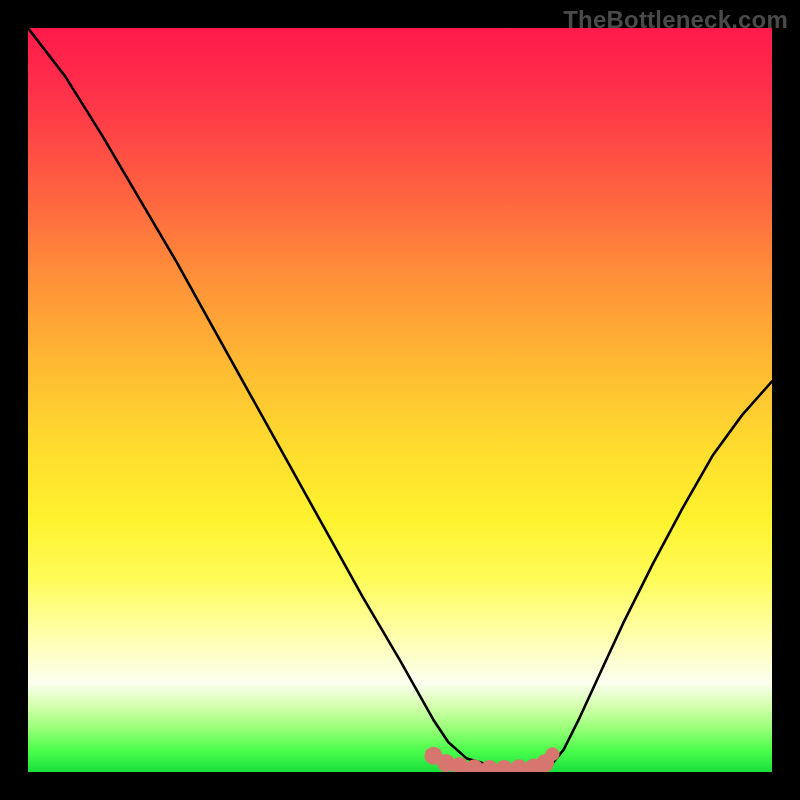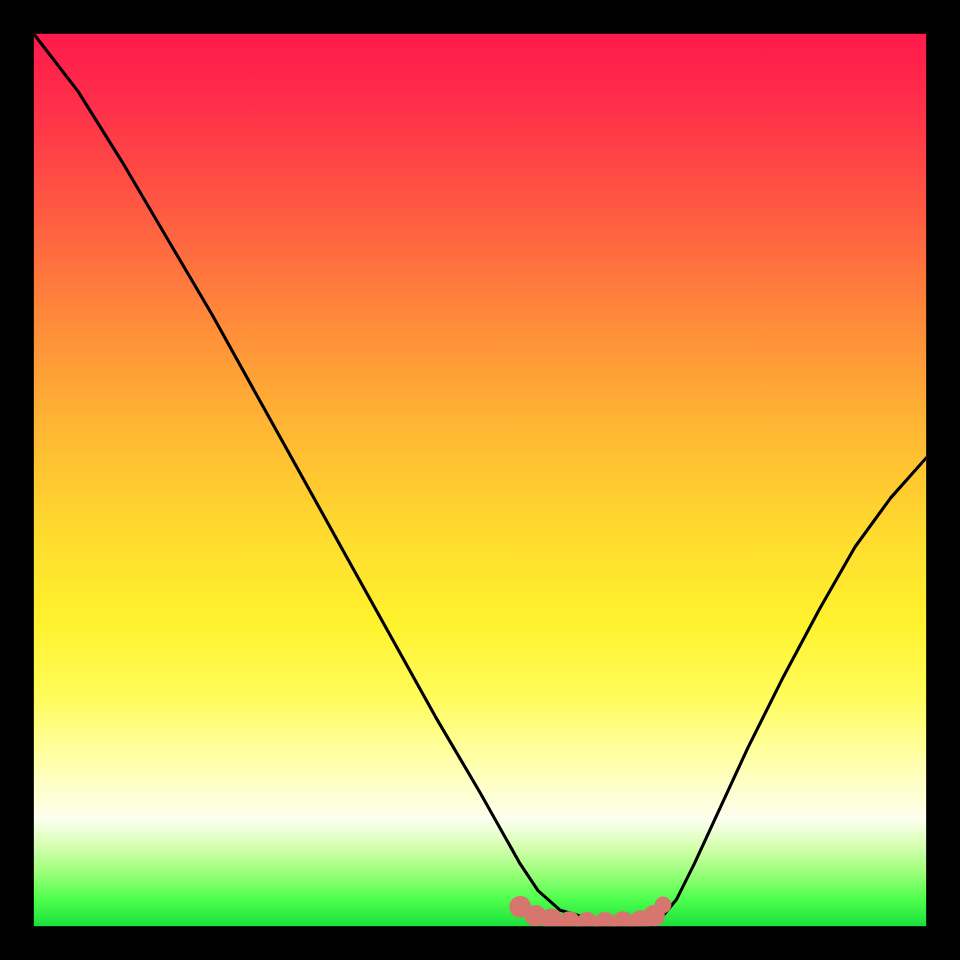--- a/index.html
+++ b/index.html
@@ -64,20 +64,21 @@
     inset: 0;
     width: 744px;
     height: 744px;
   }
 </style>
 </head>
 <body>
 
 <div class="frame">
 
+  <div class="watermark">TheBottleneck.com</div>
 
   <div class="plot">
     <div class="gradient"></div>
 
     <svg class="overlay" viewBox="0 0 744 744" preserveAspectRatio="none">
       <path id="curve-path" fill="none" stroke="#000000" stroke-width="2.6" stroke-linecap="round" stroke-linejoin="round" d="M0.00 0.00 L37.20 48.36 L74.40 107.88 L111.60 171.12 L148.80 234.36 L186.00 301.32 L223.20 368.28 L260.40 435.24 L297.60 502.20 L334.80 569.16 L372.00 632.40 L405.48 691.92 L420.36 714.24 L438.96 730.61 L472.44 740.28 L517.08 740.28 L524.52 735.07 L535.68 721.68 L550.56 691.92 L572.88 643.56 L595.20 595.20 L624.96 535.68 L654.72 479.88 L684.48 427.80 L714.24 386.88 L744.00 353.40"></path>
       <g id="trough-markers">
           <circle cx="405.48" cy="727.63" r="9" fill="#d6766e" stroke="#c15e56" stroke-width="0"></circle>
           <circle cx="418.13" cy="735.07" r="9" fill="#d6766e" stroke="#c15e56" stroke-width="0"></circle>
           <circle cx="431.52" cy="738.05" r="9" fill="#d6766e" stroke="#c15e56" stroke-width="0"></circle>

